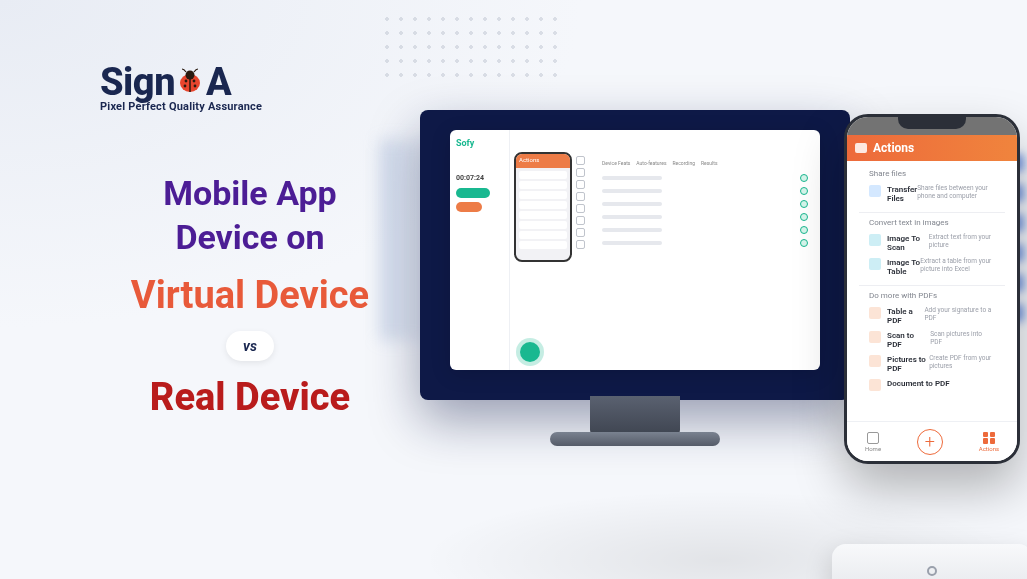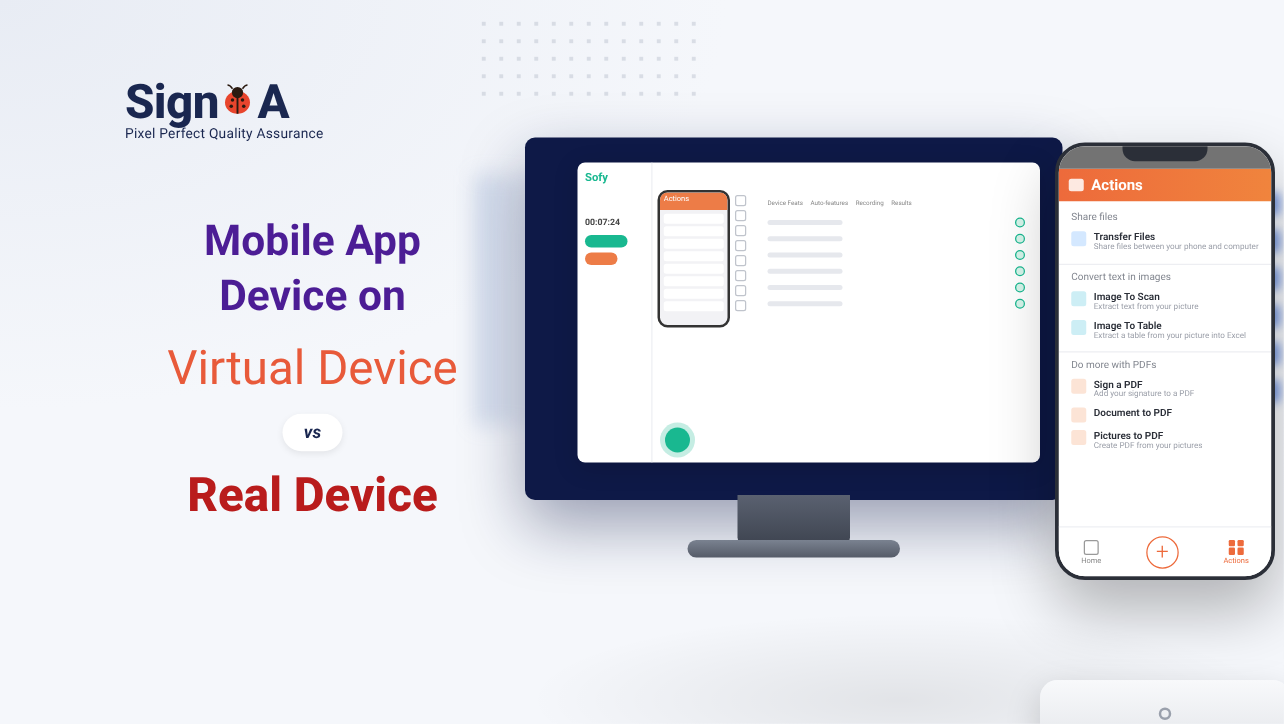--- a/index.html
+++ b/index.html
@@ -13,34 +13,34 @@
     }
     .bg-gradient { position: absolute; inset: 0; background: radial-gradient(ellipse at 0% 0%, #e8ecf4 0%, #f5f7fb 40%), radial-gradient(ellipse at 100% 100%, #eef0f6 0%, transparent 40%); }
     .dot-pattern { position: absolute; top: 12px; left: 380px; width: 180px; height: 70px; opacity: 0.25; background-image: radial-gradient(circle, #8892a6 1.8px, transparent 1.8px); background-size: 14px 14px; }
     .left-col { position: absolute; left: 100px; top: 60px; width: 300px; }
     .logo-wrap { display: flex; flex-direction: column; }
     .logo-line { display: flex; align-items: baseline; gap: 2px; }
     .logo-pixel { font-size: 38px; font-weight: 800; color: #1a2750; letter-spacing: -0.5px; }
     .ladybug { position: relative; display: inline-block; width: 28px; height: 28px; vertical-align: middle; margin-left: -1px; }
     .ladybug svg { width: 28px; height: 28px; }
     .logo-a { font-size: 38px; font-weight: 800; color: #1a2750; }
-    .logo-tagline { font-size: 11px; font-weight: 400; color: #1a2750; letter-spacing: 0.2px; margin-top: -4px; }
+    .logo-tagline { font-size: 11px; font-weight: 700; color: #1a2750; letter-spacing: 0.2px; margin-top: -4px; }
     .headline { margin-top: 58px; text-align: center; }
     .headline-dark { font-size: 34px; font-weight: 700; color: #4c1d95; line-height: 1.3; }
-    .headline-orange { font-size: 38px; font-weight: 400; color: #e85a3a; margin-top: 14px; }
+    .headline-orange { font-size: 38px; font-weight: 700; color: #e85a3a; margin-top: 14px; }
     .vs-chip { display: inline-flex; align-items: center; justify-content: center; width: 48px; height: 30px; border-radius: 999px; background: #fff; color: #1a2750; font-style: italic; font-weight: 700; font-size: 14px; box-shadow: 0 2px 6px rgba(0,0,0,0.08); margin: 14px auto; }
     .headline-orange2 { font-size: 38px; font-weight: 800; color: #b91c1c; }
     .scene { position: absolute; left: 420px; top: 110px; width: 600px; height: 460px; }
     .monitor { position: absolute; left: 0; top: 0; width: 430px; height: 290px; background: #0e1947; border-radius: 8px; box-shadow: 0 20px 50px rgba(14,25,71,0.4); }
     .monitor-reflection { position: absolute; left: -40px; top: 30px; width: 60px; height: 200px; background: linear-gradient(90deg, rgba(120,150,200,0.3), transparent); filter: blur(8px); }
     .grid-squares { position: absolute; right: -30px; top: 40px; width: 100px; height: 200px; filter: blur(4px); }
     .grid-squares span { display: inline-block; width: 18px; height: 18px; background: #2a5fd6; margin: 4px; border-radius: 3px; opacity: 0.6; }
     .monitor-stand { position: absolute; left: 170px; top: 286px; width: 90px; height: 40px; background: linear-gradient(#5a6170, #3e4450); border-radius: 0 0 6px 6px; }
     .monitor-base { position: absolute; left: 130px; top: 322px; width: 170px; height: 14px; background: linear-gradient(#7a8290, #555b68); border-radius: 7px; }
-    .dashboard { position: absolute; left: 42px; top: 20px; width: 370px; height: 240px; background: #fff; border-radius: 6px; display: flex; box-shadow: 0 4px 20px rgba(0,0,0,0.15); overflow: hidden; }
+    .dashboard { position: absolute; left: 30px; top: 20px; width: 370px; height: 240px; background: #fff; border-radius: 6px; display: flex; box-shadow: 0 4px 20px rgba(0,0,0,0.15); overflow: hidden; }
     .dash-left { width: 60px; padding: 8px 6px; border-right: 1px solid #eef0f4; }
     .dash-brand { font-size: 9px; font-weight: 700; color: #19b890; }
     .dash-timer { font-size: 7px; color: #444; font-weight: 700; margin-top: 26px; }
     .dash-chip { display: block; margin-top: 6px; height: 10px; border-radius: 10px; }
     .dash-chip.green { background: #19b890; width: 34px; }
     .dash-chip.orange { background: #ed7c47; width: 26px; margin-top: 4px; }
     .dash-mid { flex: 1; position: relative; display: flex; gap: 4px; padding: 6px 4px; }
     .mini-phone { width: 58px; height: 110px; background: #f2f2f5; border-radius: 8px; border: 2px solid #333; margin-top: 16px; overflow: hidden; }
     .mini-ph-header { height: 14px; background: #ed7c47; font-size: 6px; color: #fff; padding: 2px 3px; }
     .mini-ph-body { padding: 3px; }
@@ -55,29 +55,29 @@
     .dash-line-dot { width: 8px; height: 8px; border-radius: 50%; background: #d6f5eb; border: 1.5px solid #19b890; }
     .green-circle { position: absolute; left: 10px; bottom: 8px; width: 20px; height: 20px; border-radius: 50%; background: #19b890; box-shadow: 0 0 0 4px rgba(25,184,144,0.25); }
     .phone { position: absolute; right: 0; top: 4px; width: 176px; height: 350px; background: #fff; border-radius: 24px; border: 3px solid #2b2f38; box-shadow: 0 24px 50px rgba(0,0,0,0.28); overflow: hidden; }
     .phone-dock { position: absolute; right: -12px; bottom: -24px; width: 200px; height: 50px; background: linear-gradient(#f8f9fb, #e6e8ec); border-radius: 14px; box-shadow: 0 10px 28px rgba(0,0,0,0.18); }
     .dock-btn { position: absolute; left: 50%; top: 22px; transform: translateX(-50%); width: 10px; height: 10px; border: 2px solid #9aa0ac; border-radius: 50%; }
     .status-bar { height: 18px; background: #737373; position: relative; font-size: 8px; color: #fff; padding: 3px 6px; display: flex; justify-content: center; }
     .notch { position: absolute; left: 50%; top: 0; transform: translateX(-50%); width: 68px; height: 12px; background: #2b2f38; border-radius: 0 0 10px 10px; }
     .ph-header { height: 26px; background: linear-gradient(90deg, #ed6a3b, #f0843d); display: flex; align-items: center; padding: 0 8px; gap: 6px; }
     .ph-chat-icon { width: 12px; height: 10px; background: #fff; opacity: 0.85; border-radius: 2px; }
     .ph-title { color: #fff; font-size: 12px; font-weight: 700; }
-    .ph-body { padding: 8px 10px; font-size: 8px; color: #3a3e48; height: 262px; overflow: hidden; }
+    .ph-body { padding: 8px 22px; font-size: 8px; color: #3a3e48; height: 262px; overflow: hidden; }
     .ph-section { margin-bottom: 6px; }
     .ph-sec-title { font-size: 8px; color: #82868f; margin-bottom: 4px; }
     .ph-item { display: flex; gap: 6px; padding: 3px 0; }
     .ph-item-icon { width: 12px; height: 12px; border-radius: 2px; flex-shrink: 0; }
     .ic-blue { background: #d4e8ff; }
     .ic-cyan { background: #cdeef5; }
     .ic-orange { background: #fce4d6; }
-    .ph-item-text { display: flex; flex-direction: column; }
+    .ph-item-text { display: flex; flex-direction: row; }
     .ph-item-title { font-size: 8px; font-weight: 600; color: #2b2f38; }
     .ph-item-sub { font-size: 6.5px; color: #9a9ea8; line-height: 1.2; }
     .ph-hr { height: 1px; background: #edeef2; margin: 5px -10px; }
     .ph-tabbar { position: absolute; bottom: 0; left: 0; right: 0; height: 40px; background: #fff; border-top: 1px solid #eef0f4; display: flex; align-items: center; justify-content: space-around; }
     .tab-item { display: flex; flex-direction: column; align-items: center; gap: 1px; font-size: 6px; color: #888; }
     .tab-icon-home { width: 12px; height: 12px; border: 1.5px solid #999; border-radius: 2px; }
     .tab-plus { width: 26px; height: 26px; border: 1.5px solid #ed6a3b; border-radius: 50%; color: #ed6a3b; font-size: 18px; font-weight: 300; display: flex; align-items: center; justify-content: center; line-height: 1; }
     .tab-icon-grid { width: 12px; height: 12px; display: grid; grid-template-columns: 1fr 1fr; gap: 1.5px; }
     .tab-icon-grid span { background: #ed6a3b; border-radius: 1px; }
     .tab-label-active { color: #ed6a3b; }
@@ -245,35 +245,42 @@
             <div class="ph-item-sub">Extract a table from your picture into Excel</div>
           </div>
         </div>
       </div>
       <div class="ph-hr"></div>
       <div class="ph-section">
         <div class="ph-sec-title">Do more with PDFs</div>
         <div class="ph-item">
           <div class="ph-item-icon ic-orange"></div>
           <div class="ph-item-text">
-            <div class="ph-item-title">Sign a PDF</div>
+            <div class="ph-item-title">Table a PDF</div>
             <div class="ph-item-sub">Add your signature to a PDF</div>
           </div>
         </div>
         <div class="ph-item">
           <div class="ph-item-icon ic-orange"></div>
           <div class="ph-item-text">
-            <div class="ph-item-title">Document to PDF</div>
+            <div class="ph-item-title">Scan to PDF</div>
+            <div class="ph-item-sub">Scan pictures into PDF</div>
           </div>
         </div>
         <div class="ph-item">
           <div class="ph-item-icon ic-orange"></div>
           <div class="ph-item-text">
             <div class="ph-item-title">Pictures to PDF</div>
             <div class="ph-item-sub">Create PDF from your pictures</div>
+          </div>
+        </div>
+        <div class="ph-item">
+          <div class="ph-item-icon ic-orange"></div>
+          <div class="ph-item-text">
+            <div class="ph-item-title">Document to PDF</div>
           </div>
         </div>
       </div>
     </div>
     <div class="ph-tabbar">
       <div class="tab-item">
         <div class="tab-icon-home"></div>
         <span>Home</span>
       </div>
       <div class="tab-plus">+</div>

